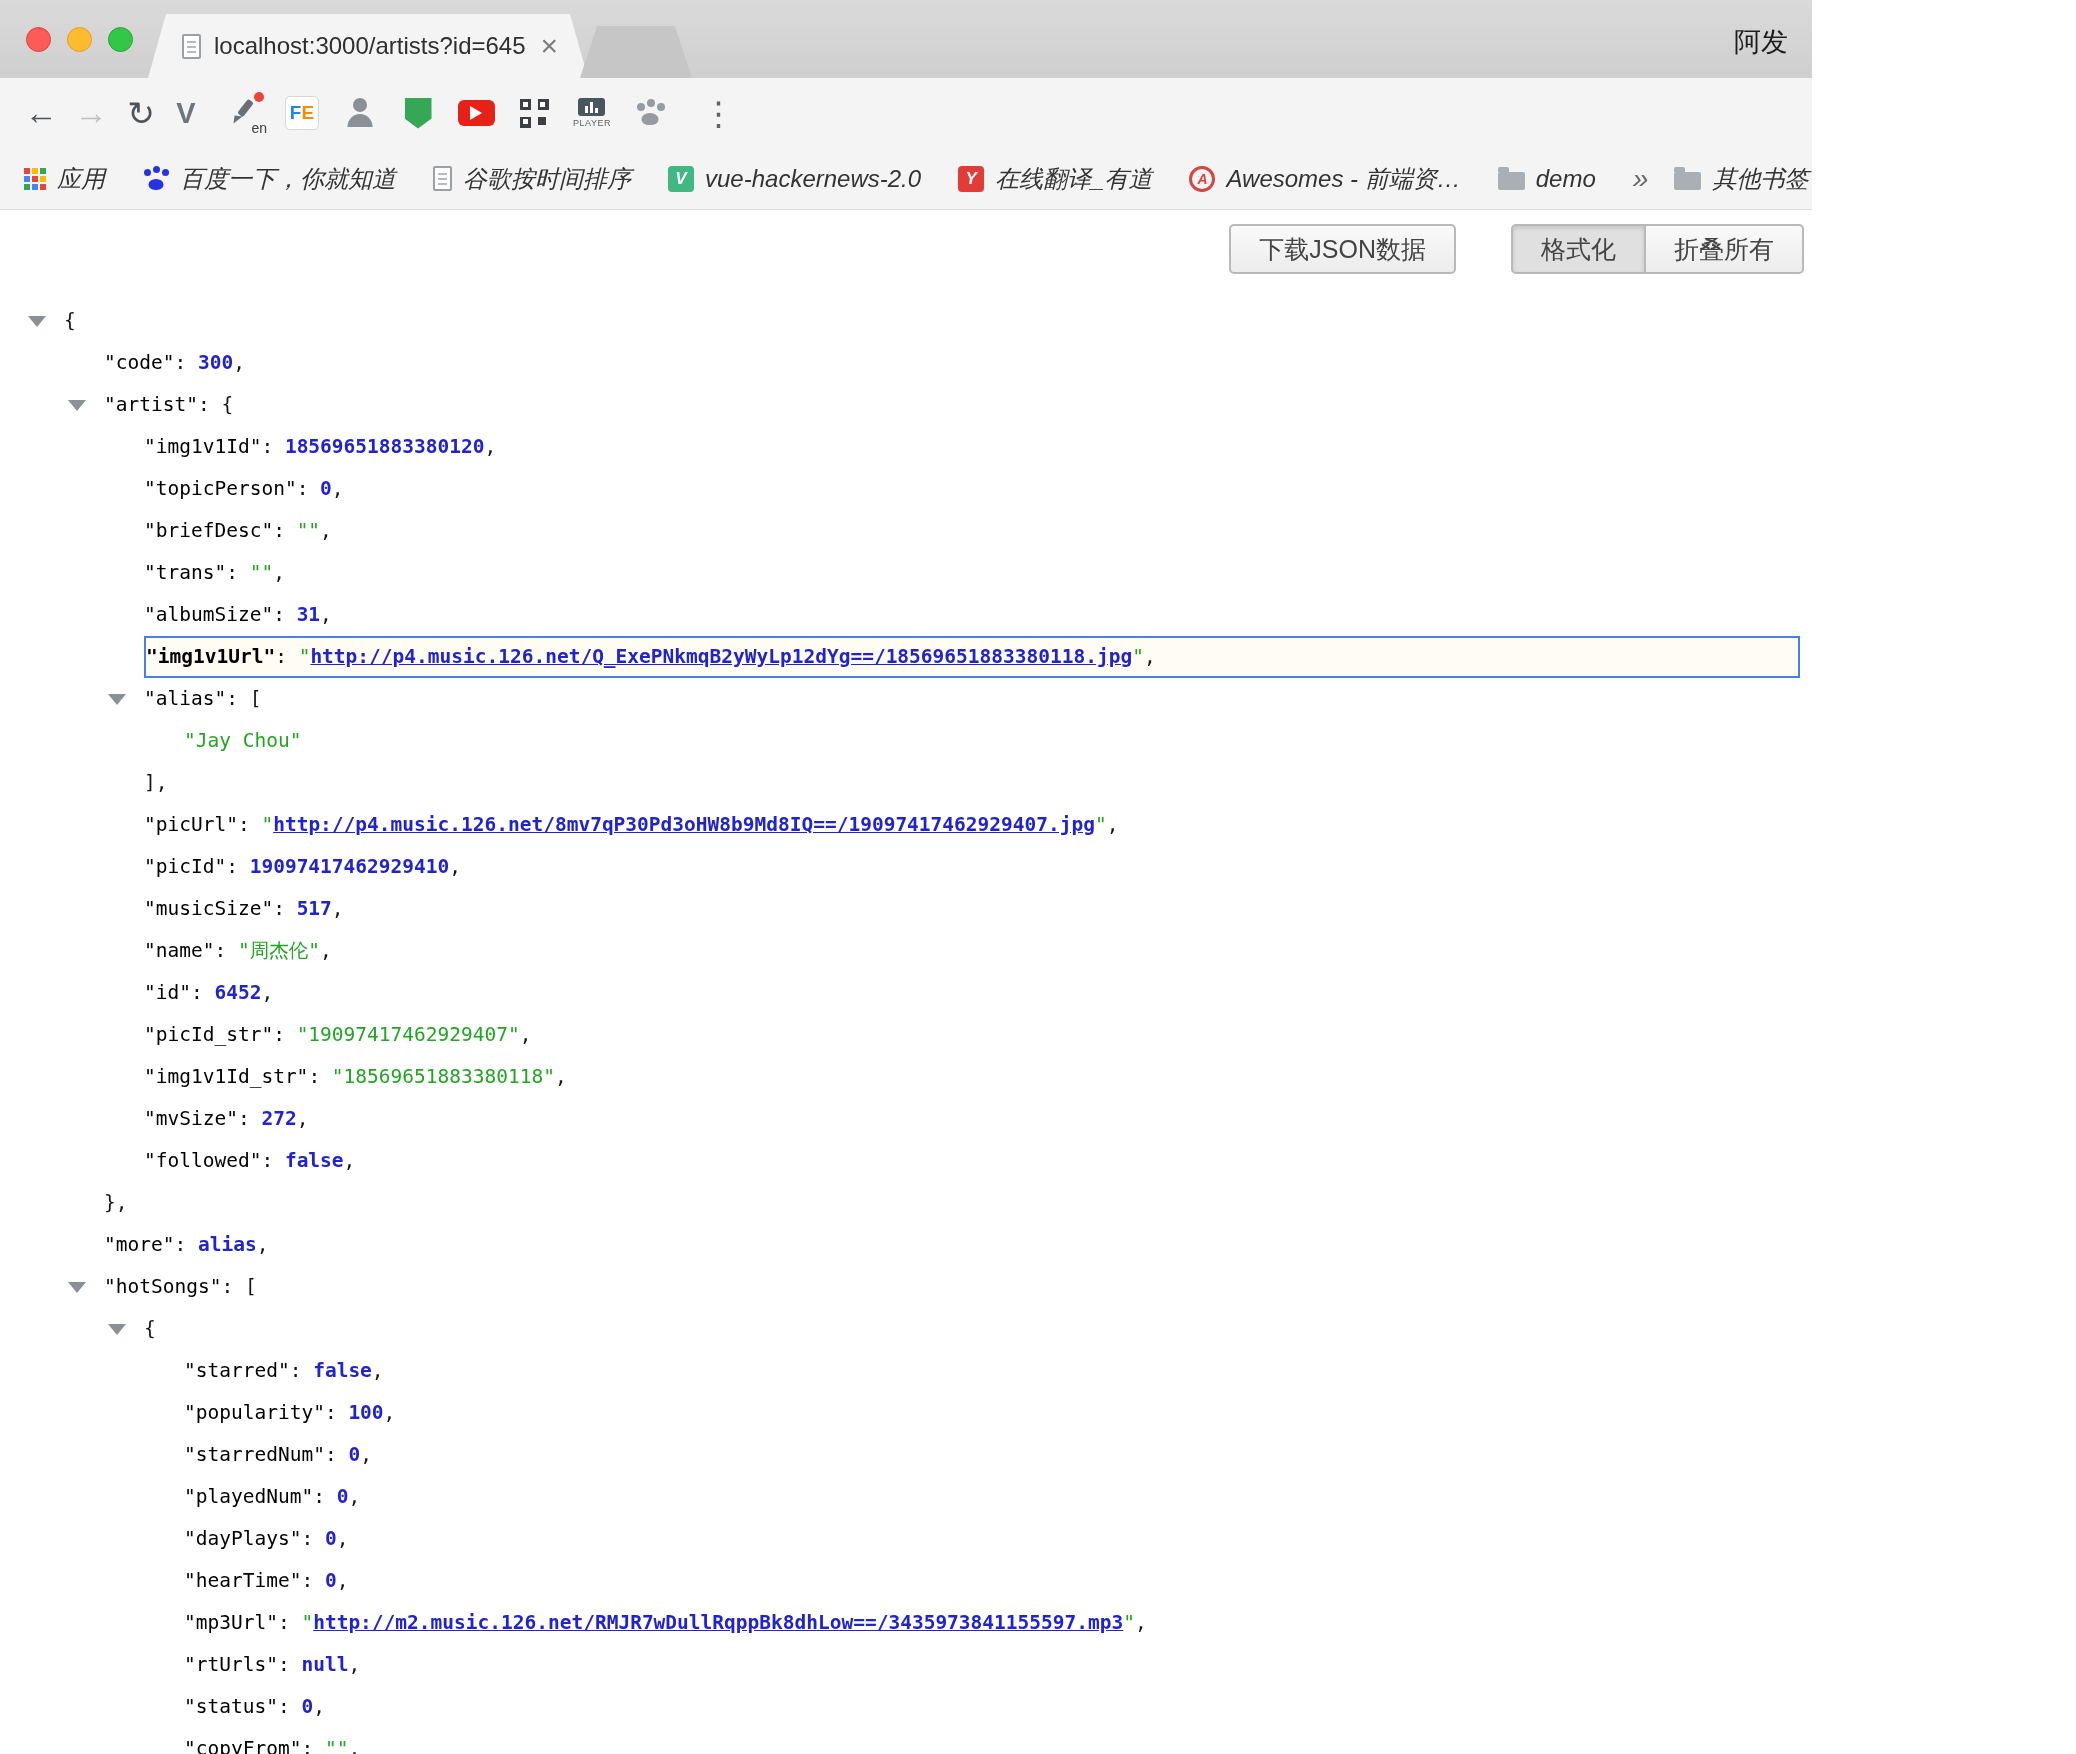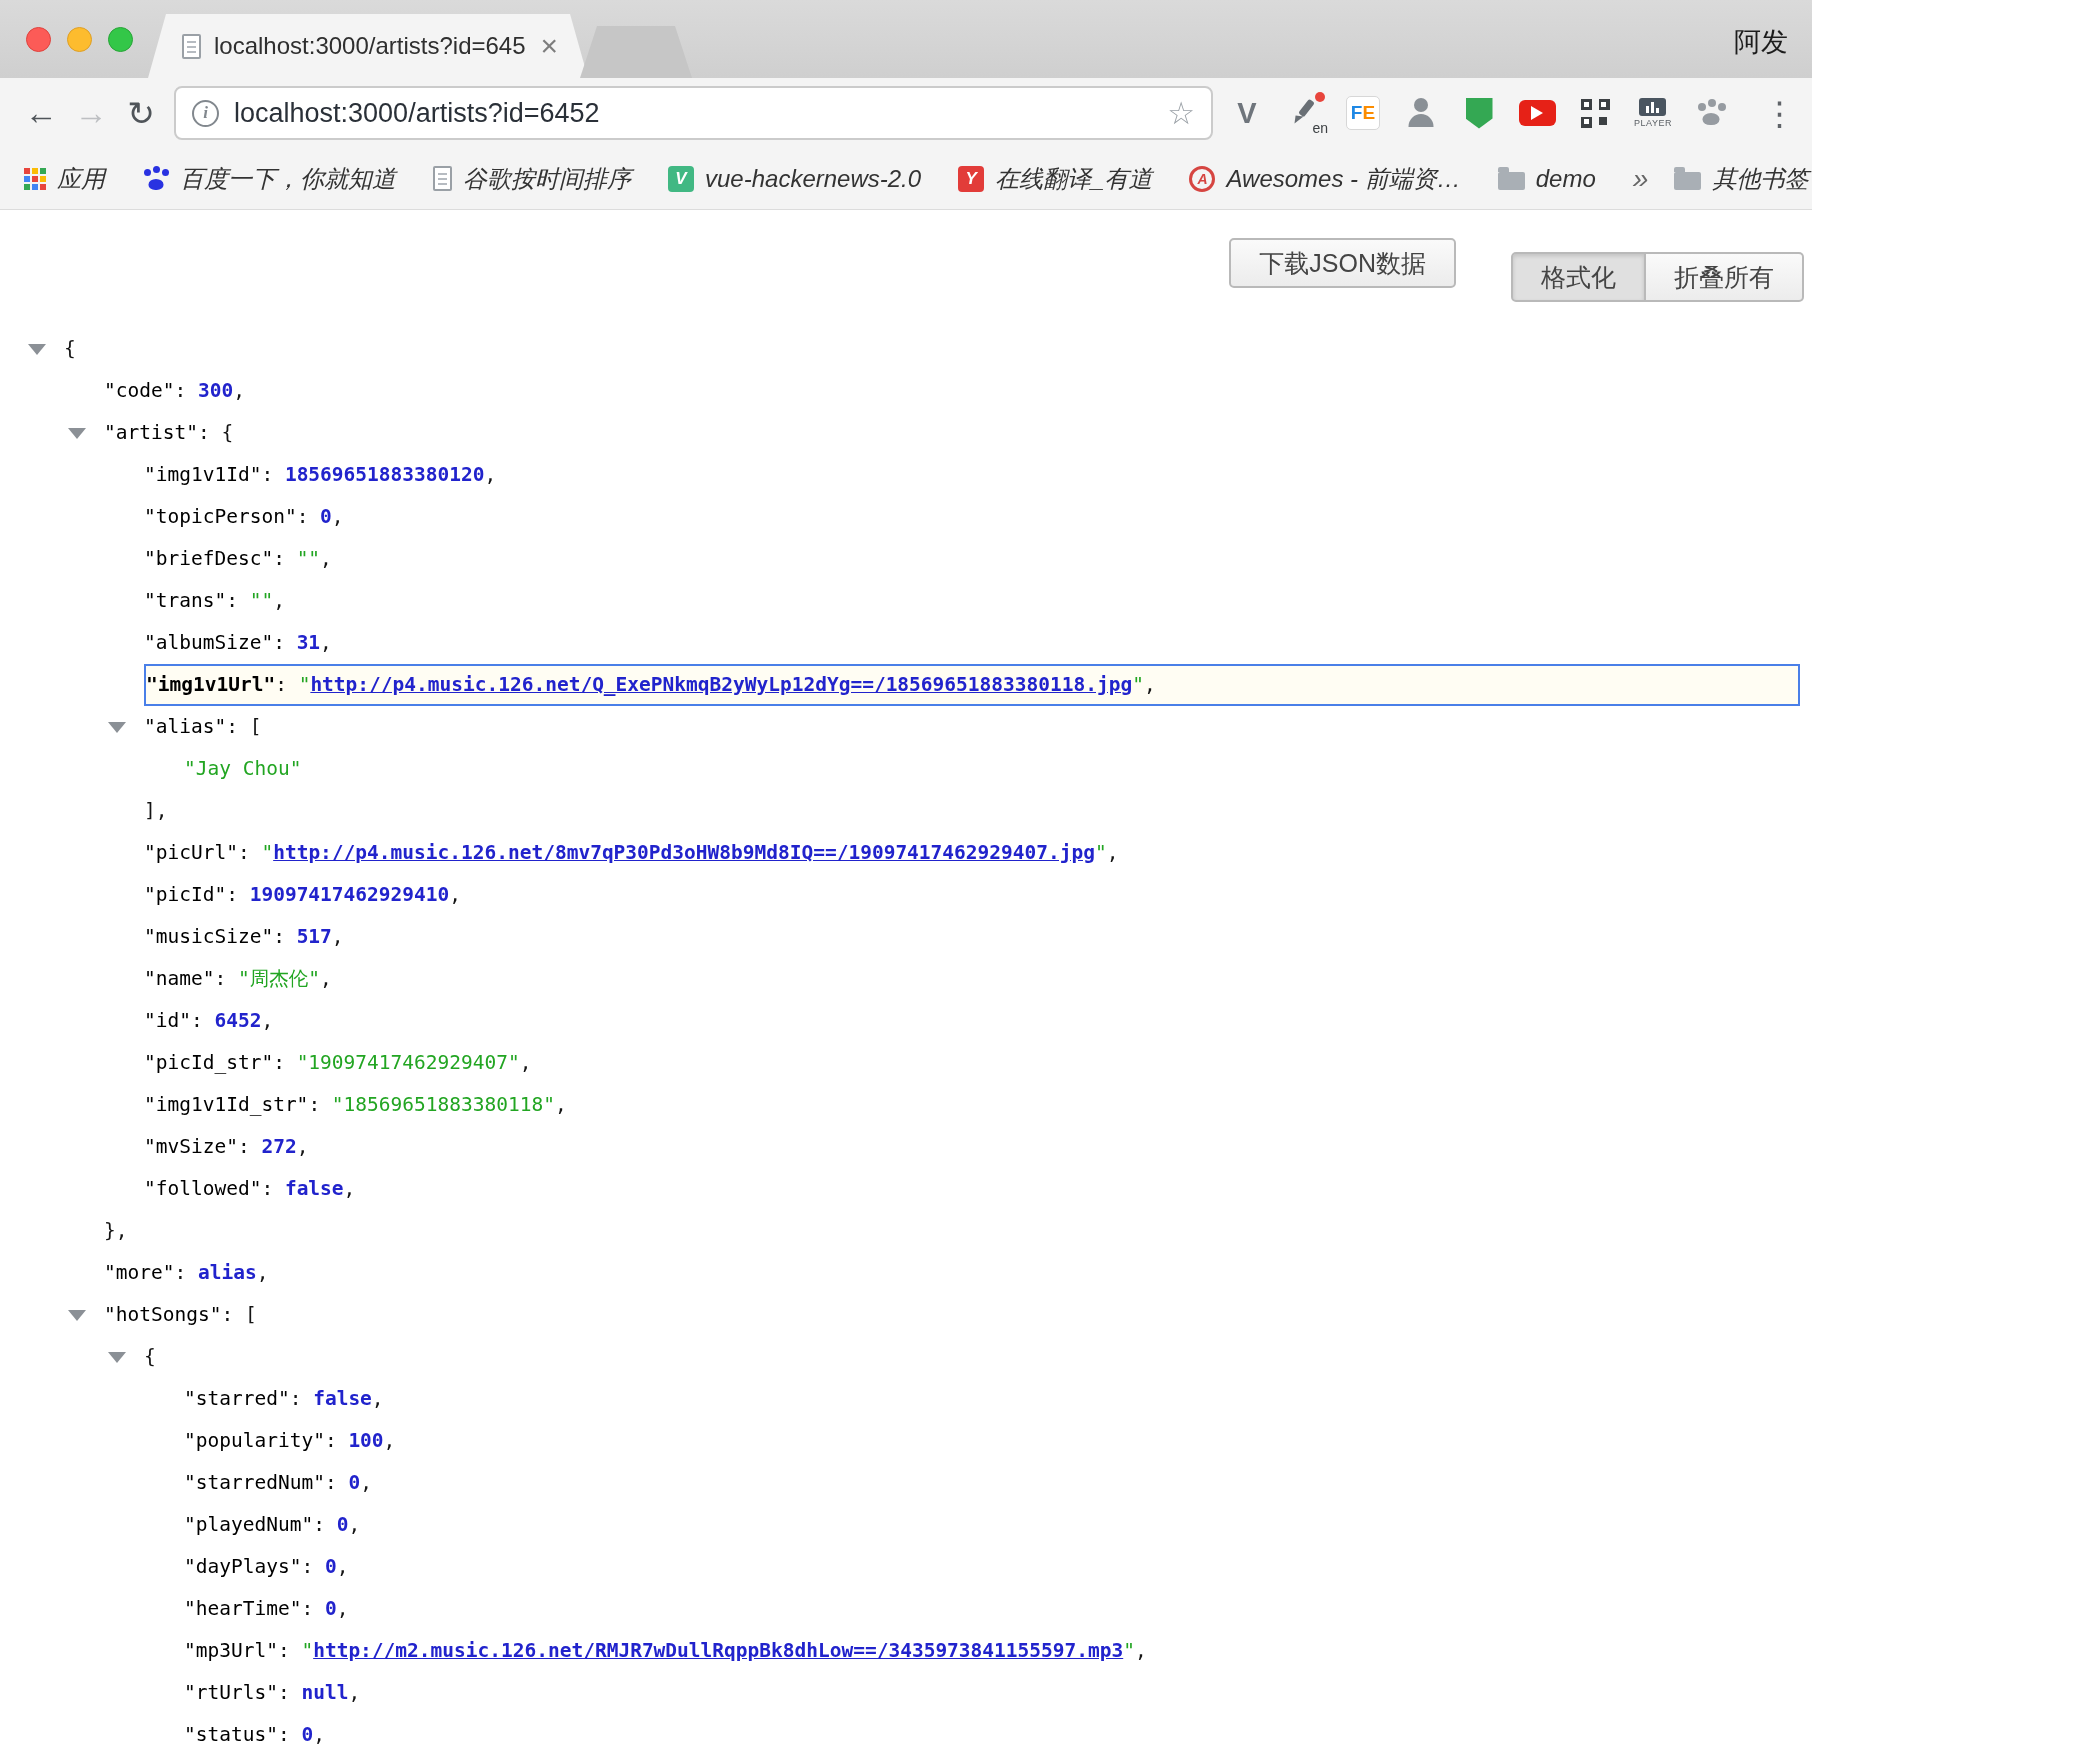--- a/index.html
+++ b/index.html
@@ -82,21 +82,21 @@
   .folder{position:relative;width:27px;height:18px;background:#a9afb5;border-radius:2px;margin-top:5px;flex:0 0 auto;}
   .folder::before{content:"";position:absolute;top:-5px;left:0;width:11px;height:5px;background:#a9afb5;border-radius:2px 2px 0 0;}
   .bm-right{margin-left:auto;display:flex;align-items:center;gap:26px;}
   .chev{font-size:28px;color:#666;}
 
   
   .content{position:relative;background:#fff;}
   .actions{display:flex;justify-content:flex-end;align-items:center;gap:55px;padding:14px 8px 0 0;}
   .btn{height:50px;line-height:46px;padding:0 28px;font-size:25px;color:#444;
        background:linear-gradient(#fafafa,#ececec);border:2px solid #b9b9b9;border-radius:5px;white-space:nowrap;}
-  .seg{display:flex;margin-top:28px;}
+  .seg{display:flex;}
   .seg .btn{border-radius:0;}
   .seg .btn.active{background:#e0e0e0;box-shadow:inset 0 2px 4px rgba(0,0,0,.14);}
   .seg .btn:first-child{border-radius:5px 0 0 5px;}
   .seg .btn:last-child{border-radius:0 5px 5px 0;border-left:none;}
 
   
   .jtree{margin-top:26px;padding:0 12px 0 26px;font-family:"DejaVu Sans Mono",monospace;font-size:19.5px;color:#141414;}
   .jline{display:flex;height:42px;}
   .jindent{flex:0 0 auto;}
   .jarrow{flex:0 0 38px;display:flex;align-items:center;}
@@ -127,25 +127,20 @@
       <span class="tab-close">×</span>
     </div>
     <div class="newtab"></div>
     <div class="profile">阿发</div>
   </div>
 
   <div class="toolbar">
     <span class="navbtn">←</span>
     <span class="navbtn disabled">→</span>
     <span class="navbtn">↻</span>
-    <div class="omnibox">
-      <span class="info-ic"></span>
-      <span class="url-text">localhost:3000/artists?id=6452</span>
-      <span class="star-ic">☆</span>
-    </div>
     <div class="ext-row">
       <span class="ext">
           <span class="vletter">V</span>
         </span>
       <span class="ext">
         <span class="pen-shape"></span>
         <span class="pen-dot"></span>
         <span class="pen-sub">en</span>
       </span>
       <span class="ext">

